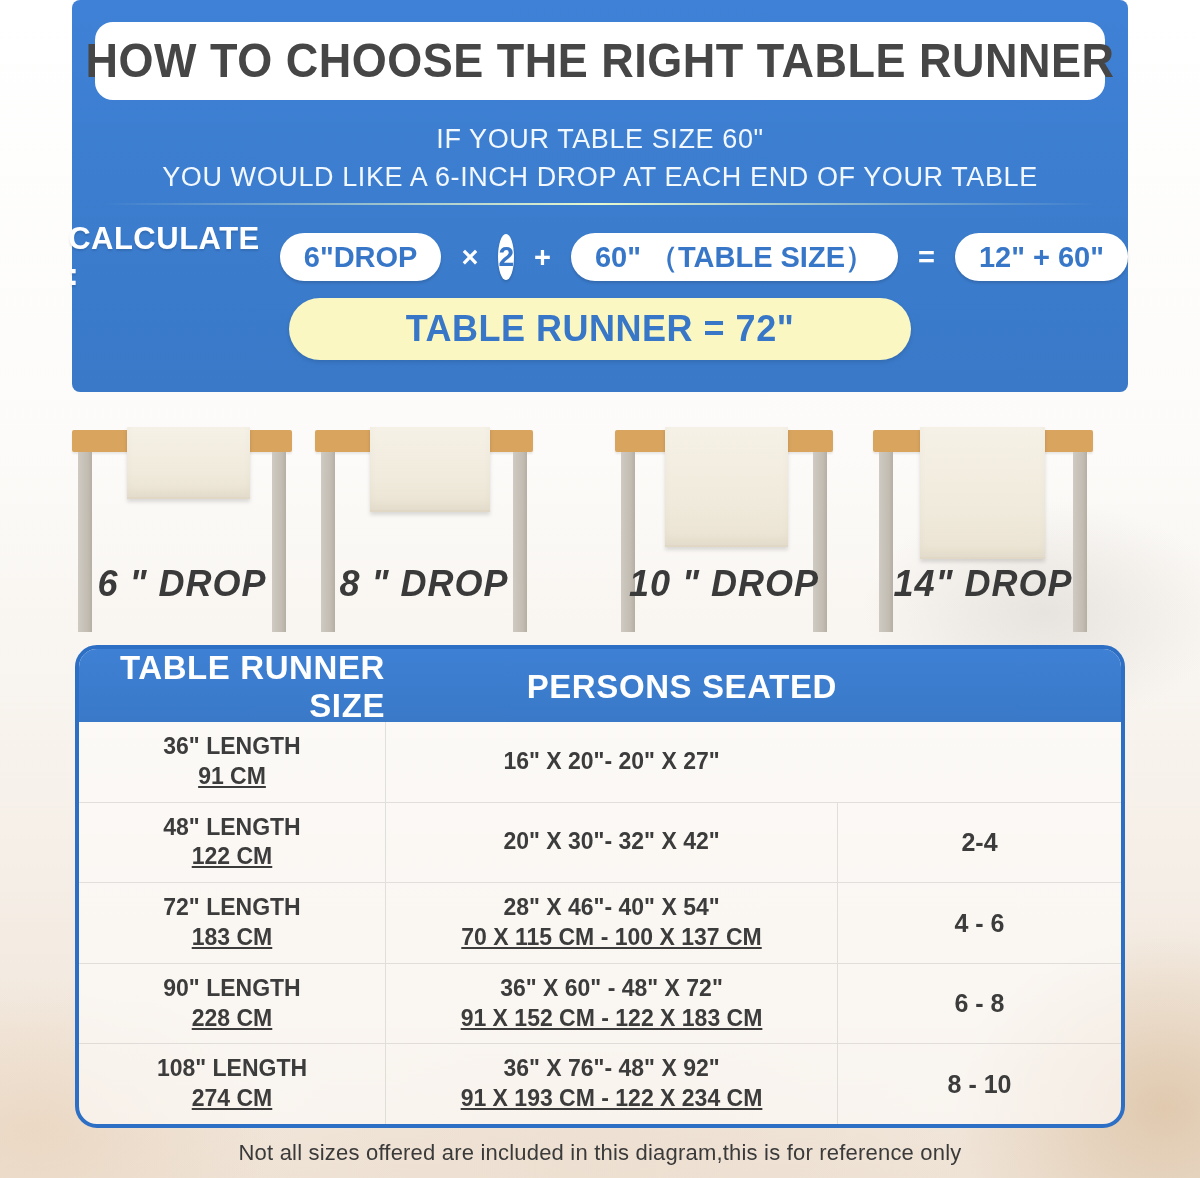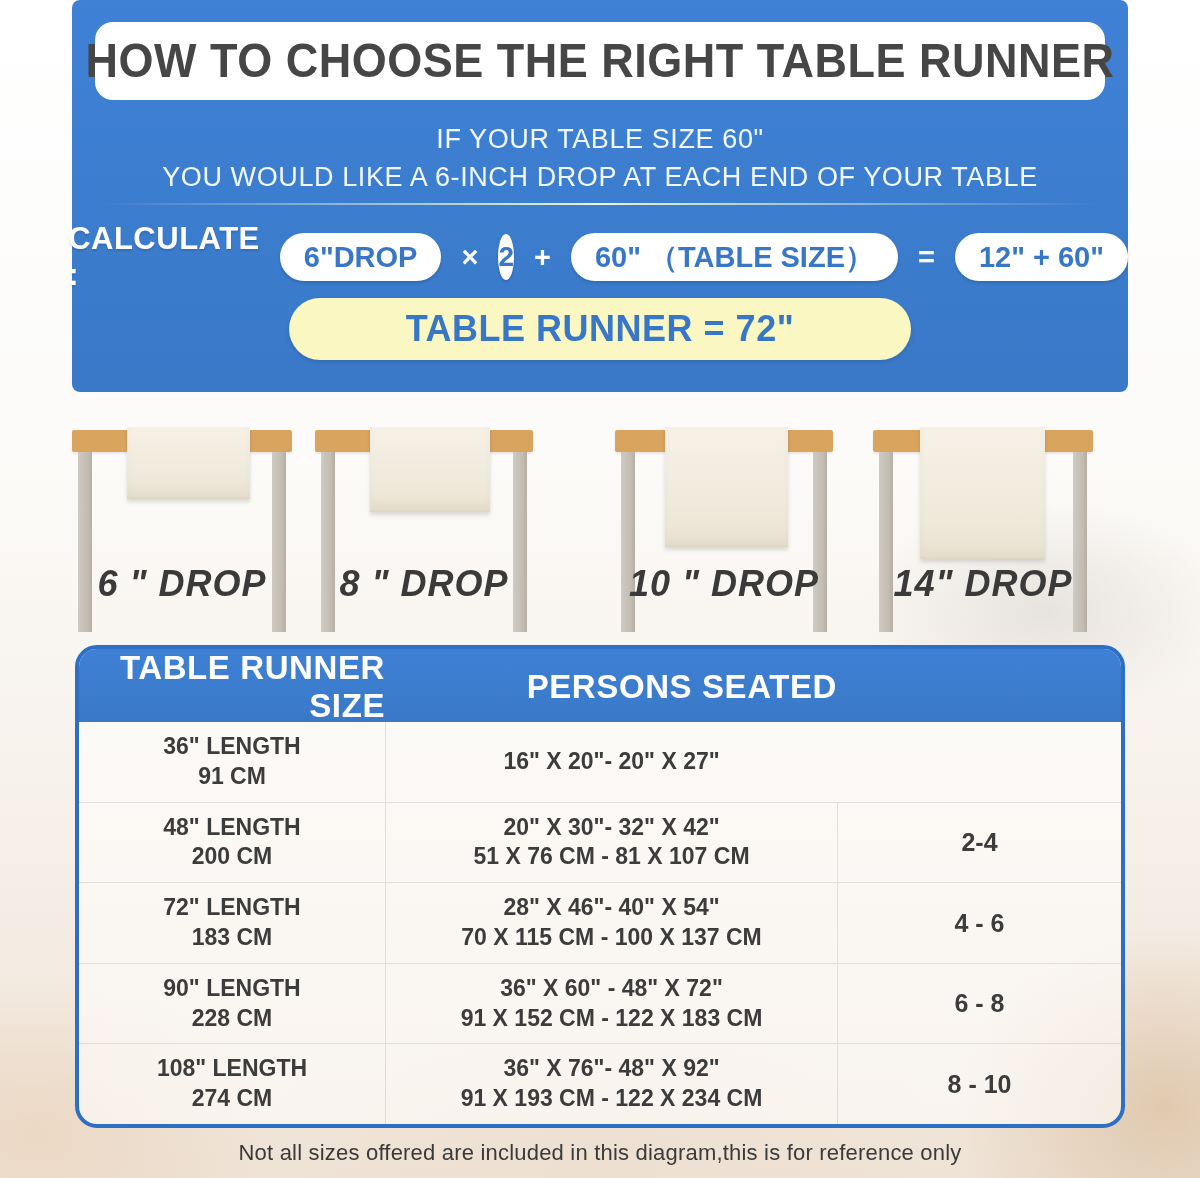--- a/index.html
+++ b/index.html
@@ -110,21 +110,21 @@
   .srow{
     flex:1;display:grid;grid-template-columns:306px 452px 1fr;align-items:center;
     border-top:1px solid rgba(125,125,125,0.20);
   }
   .srow:first-child{border-top:none;}
   .scell{
     text-align:center;color:#3c3c3c;font-weight:bold;font-size:23px;line-height:1.3;
     height:100%;display:flex;flex-direction:column;align-items:center;justify-content:center;
   }
   .scell.mid,.scell.last{border-left:1px solid rgba(125,125,125,0.20);}
-  .scell .l2{font-weight:bold;}
+  .scell .l2{font-weight:bold;text-decoration:underline;}
   .persons{font-size:25px;}
 
   .footer-note{
     position:absolute;left:0;top:1140px;width:100%;text-align:center;
     font-size:22px;font-weight:normal;color:#3a3a3a;letter-spacing:.2px;
   }
 </style>
 </head>
 <body>
 
@@ -194,25 +194,24 @@
           <span class="l2">91 CM</span>
         </div>
         <div class="scell mid">
           <span>16" X 20"- 20" X 27"</span>
         </div>
       </div>
 
       <div class="srow">
         <div class="scell">
           <span>48" LENGTH</span>
-          <span class="l2">200 CM</span>
+          <span class="l2">122 CM</span>
         </div>
         <div class="scell mid">
           <span>20" X 30"- 32" X 42"</span>
-          <span class="l2">51 X 76 CM - 81 X 107 CM</span>
         </div>
         <div class="scell last persons">
           <span>2-4</span>
         </div>
       </div>
 
       <div class="srow">
         <div class="scell">
           <span>72" LENGTH</span>
           <span class="l2">183 CM</span>

